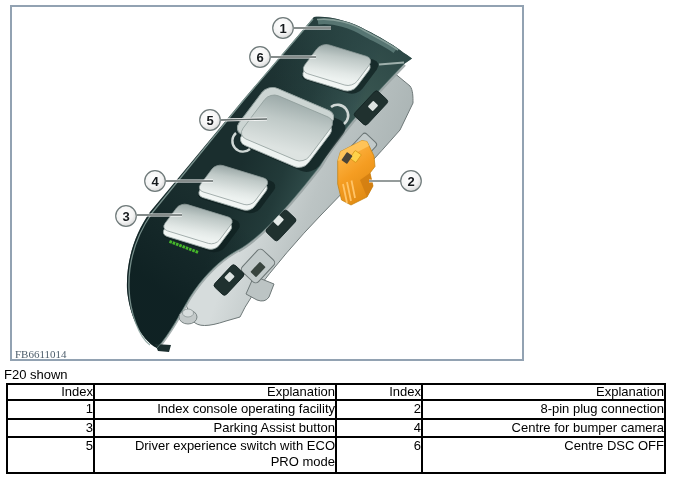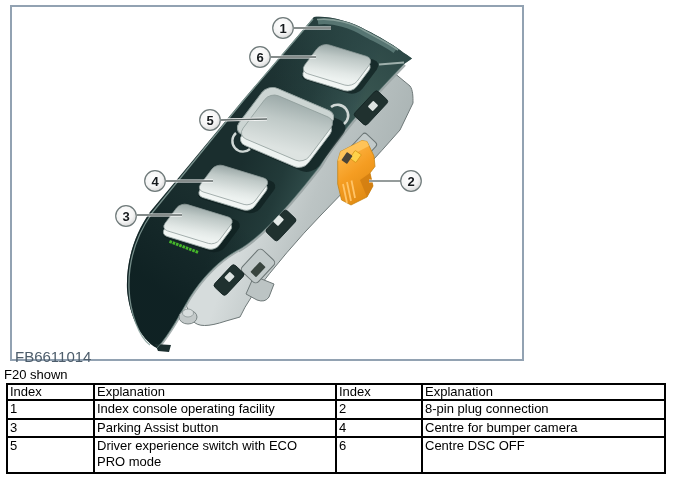--- a/index.html
+++ b/index.html
@@ -1,22 +1,22 @@
 <!DOCTYPE html>
 <html><head>
 <meta charset="utf-8">
 <style>
 html,body{margin:0;padding:0;background:#fff;}
 #page{position:relative;width:674px;height:482px;background:#fff;overflow:hidden;font-family:"Liberation Sans",sans-serif;}
 #figbox{position:absolute;left:10px;top:5px;width:514px;height:356px;border:2px solid #92a2b2;box-sizing:border-box;background:#fff;}
 #figsvg{position:absolute;left:0;top:0;}
-#fignum{position:absolute;left:15px;top:348px;font-size:15px;color:#4d5d6b;}
+#fignum{position:absolute;left:15px;top:348px;font-size:11px;color:#4d5d6b;font-family:Liberation Serif, serif;}
 #caption{position:absolute;left:4px;top:367px;font-size:13px;color:#000;}
 #tbl{position:absolute;left:6px;top:383px;border-collapse:collapse;table-layout:fixed;}
-#tbl td{border:2px solid #000;font-size:13px;color:#000;padding:0 0 0 2px;vertical-align:top;line-height:16px;}
+#tbl td{border:2px solid #000;font-size:13px;color:#000;padding:0 0 0 2px;vertical-align:top;line-height:16px;text-align:right;}
 #tbl tr.h td{line-height:14px;}
 </style>
 </head>
 <body>
 <div id="page">
 <div id="figbox"></div>
 <svg id="figsvg" width="674" height="482" viewBox="0 0 674 482">
 <defs>
 <linearGradient id="covG" gradientUnits="userSpaceOnUse" x1="245" y1="155" x2="332" y2="187">
 <stop offset="0" stop-color="#1a2e2e"></stop>

